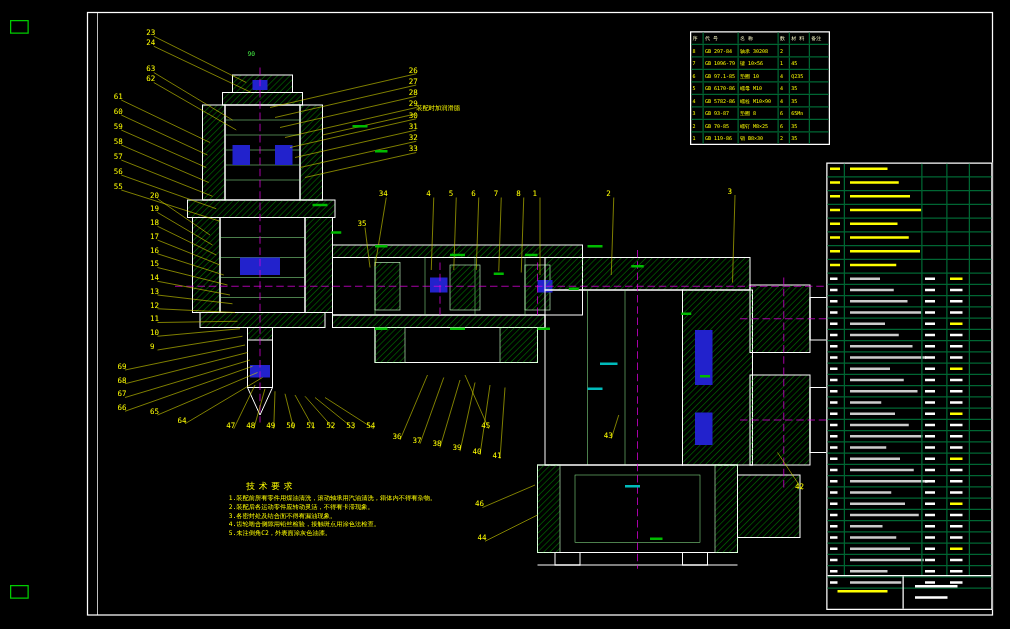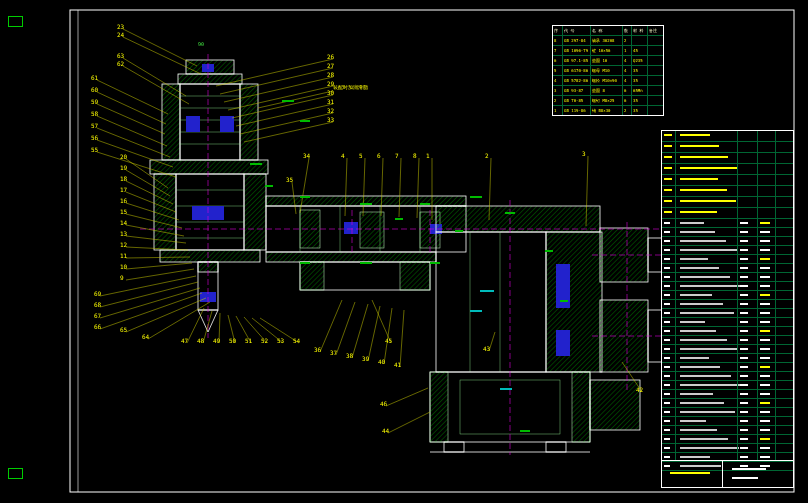--- a/index.html
+++ b/index.html
@@ -589,14 +589,24 @@
       <div class="tb-col" style="left:113px;"></div>
     </div>
     <div id="tb-bottom">
       <div class="split"></div>
       <div class="sbar" style="left:8px;top:11px;width:40px;background:#ff0;"></div>
       <div class="sbar" style="left:70px;top:7px;width:34px;background:#fff;"></div>
       <div class="sbar" style="left:70px;top:16px;width:26px;background:#fff;"></div>
     </div>
   </div>
 
+  <div id="notes">
+    <div class="notes-h">技术要求</div>
+    <div id="note-lines">
+        <div class="note-line">1.装配前所有零件用煤油清洗，滚动轴承用汽油清洗，箱体内不得有杂物。</div>
+        <div class="note-line">2.装配后各运动零件应转动灵活，不得有卡滞现象。</div>
+        <div class="note-line">3.各密封处及结合面不得有漏油现象。</div>
+        <div class="note-line">4.齿轮啮合侧隙用铅丝检验，接触斑点用涂色法检查。</div>
+        <div class="note-line">5.未注倒角C2，外表面涂灰色油漆。</div>
+      </div>
+  </div>
 
 </div>
 
 </body></html>

